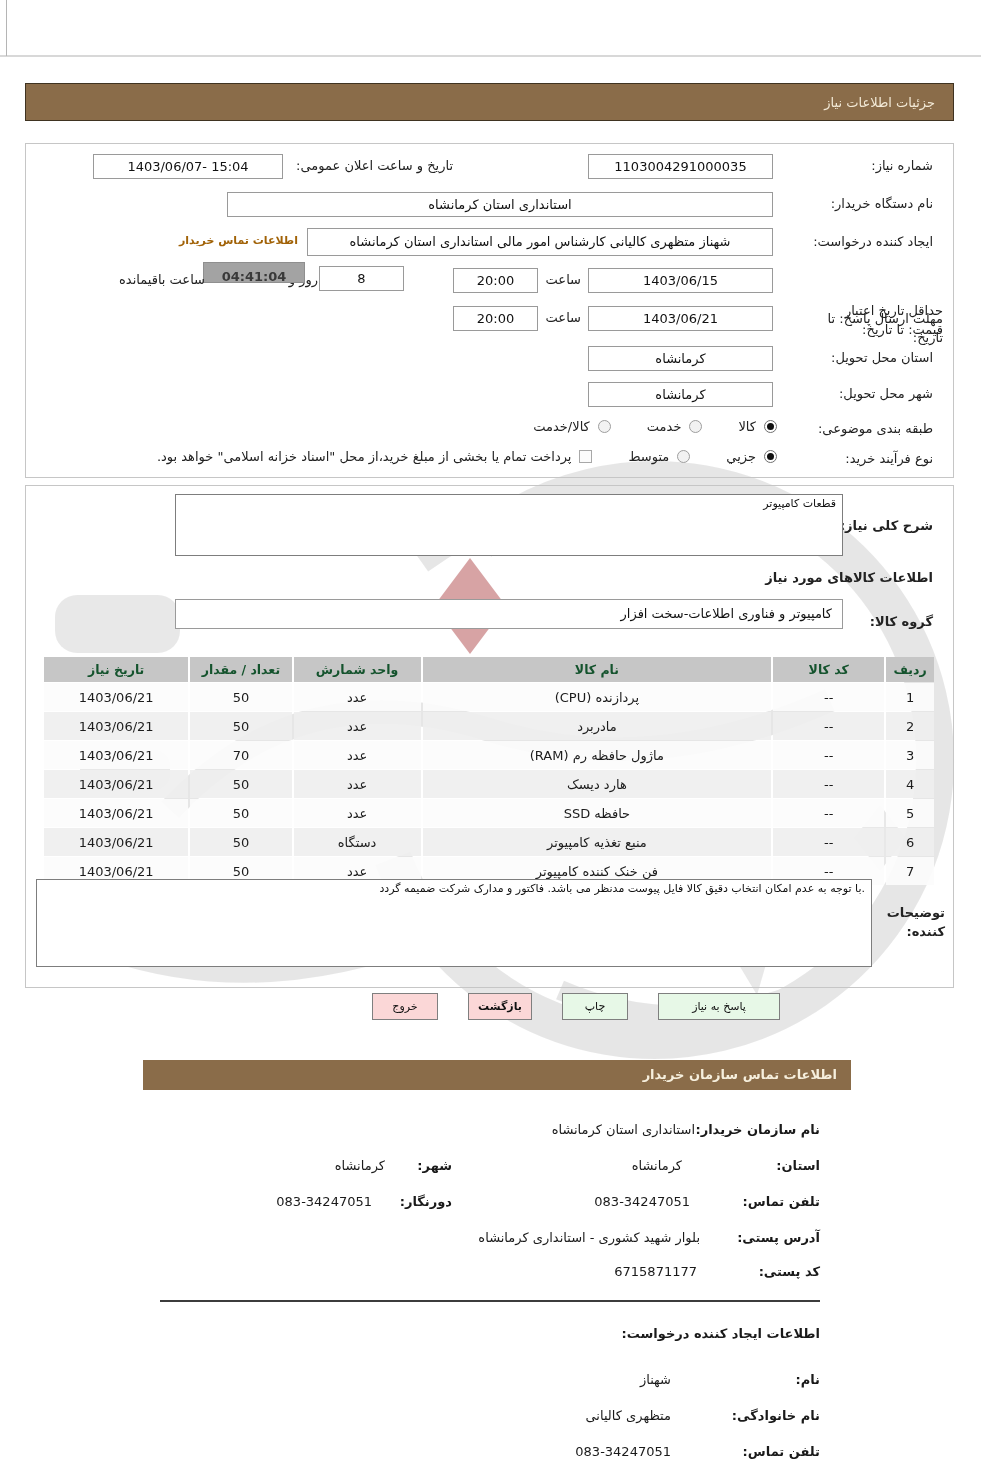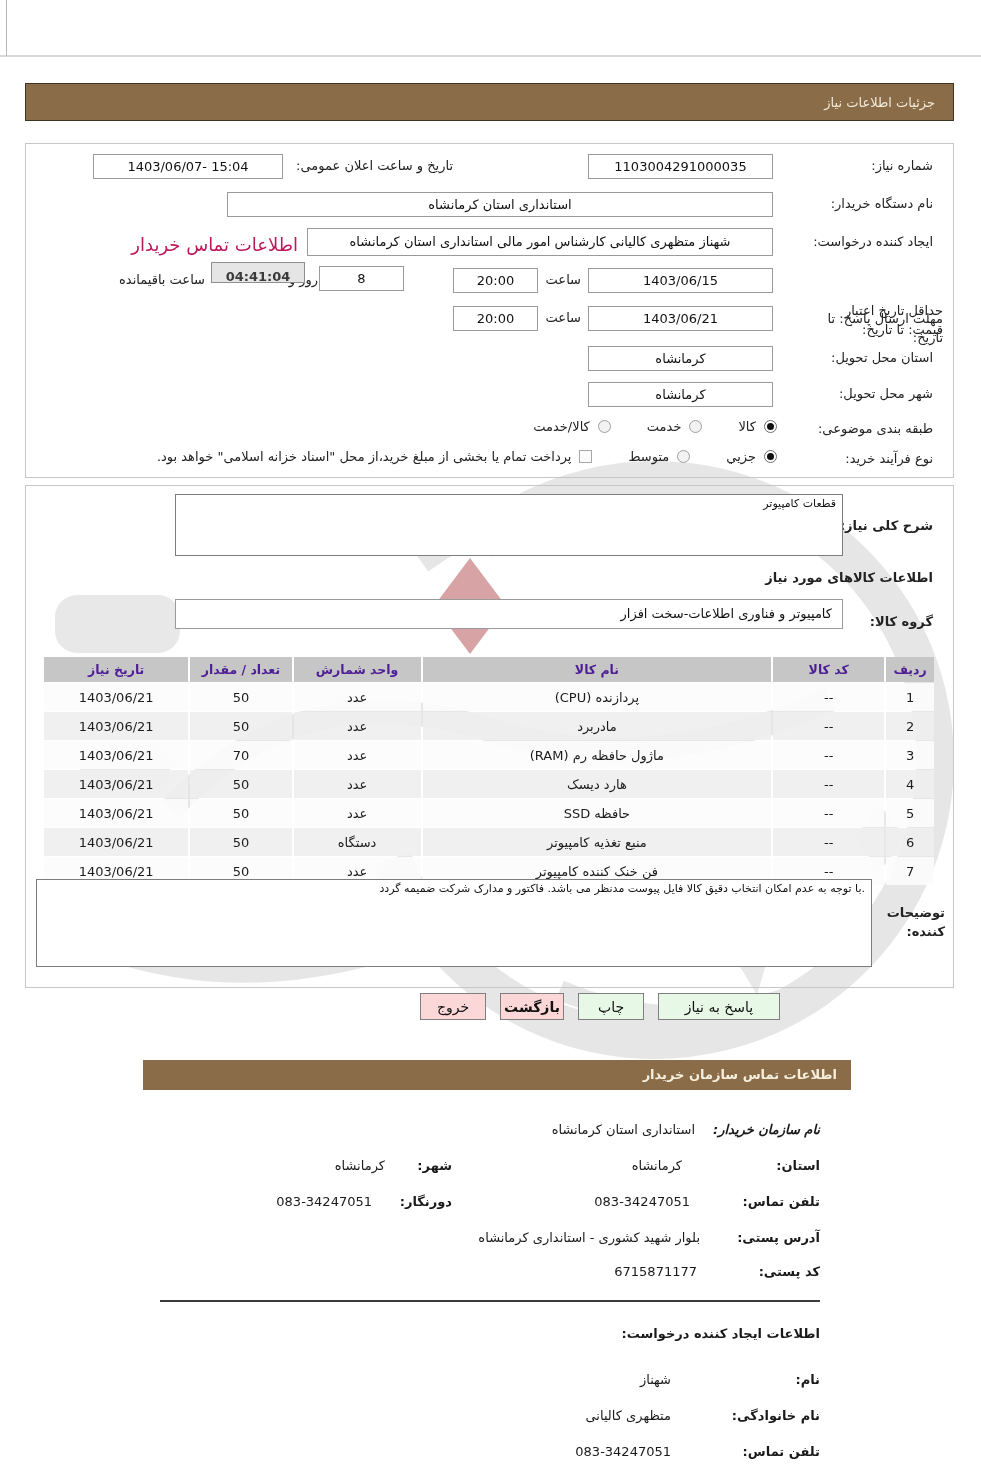--- a/index.html
+++ b/index.html
@@ -31,46 +31,46 @@
   .lbl-wrap{position:absolute;font-size:13px;color:#222;line-height:1.45;text-align:right;}
   .lbl-b{font-weight:bold;}
   .inp{
     position:absolute;background:#ffffff;border:1px solid #9a9a9a;box-sizing:border-box;
     height:25px;line-height:23px;text-align:center;font-size:13px;color:#111;overflow:hidden;
   }
   .ta{
     position:absolute;background:#ffffff;border:1px solid #7d7d7d;box-sizing:border-box;
     font-size:11px;color:#111;padding:2px 6px;text-align:right;overflow:hidden;
   }
-  .link{position:absolute;color:#be185d;font-size:18px;white-space:nowrap;cursor:pointer;}
+  .link{position:absolute;color:#a16207;font-size:11px;white-space:nowrap;cursor:pointer;font-weight:bold;}
   .timer{
-    position:absolute;background:#e5e5e5;border:1px solid #8f8f8f;box-sizing:border-box;
-    width:94px;height:21px;text-align:center;font-size:13px;font-weight:bold;color:#3a3a3a;
+    position:absolute;background:#a3a3a3;border:1px solid #8f8f8f;box-sizing:border-box;
+    width:102px;height:21px;text-align:center;font-size:13px;font-weight:bold;color:#3a3a3a;
     line-height:27px;overflow:hidden;
   }
   
   .optrow{position:absolute;display:flex;align-items:center;gap:8px;white-space:nowrap;}
   .optgap{width:20px;}
   .radio{display:inline-block;width:13px;height:13px;border-radius:50%;
     border:1px solid #9e9e9e;background:#f2f2f2;box-sizing:border-box;position:relative;flex:0 0 auto;}
   .radio.sel{background:#fff;border-color:#6f6f6f;}
   .radio.sel::after{content:"";position:absolute;top:2px;left:2px;right:2px;bottom:2px;background:#101010;border-radius:50%;}
   .checkbox{display:inline-block;width:13px;height:13px;border:1px solid #a8a8a8;background:#fbfbfb;box-sizing:border-box;flex:0 0 auto;}
   .optlabel{font-size:13px;color:#222;}
   
   .itemtable{width:100%;border-collapse:separate;border-spacing:2px 1px;font-size:13px;}
-  .itemtable thead td{background:#c6c6c6;font-weight:bold;text-align:center;height:23px;font-size:12.5px;color:#4c1d95;}
+  .itemtable thead td{background:#c6c6c6;font-weight:bold;text-align:center;height:23px;font-size:12.5px;color:#14532d;}
   .itemtable tbody td{text-align:center;height:26px;color:#1c1c1c;}
   .itemtable tbody tr:nth-child(odd) td{background:rgba(252,252,252,0.92);}
   .itemtable tbody tr:nth-child(even) td{background:rgba(239,239,239,0.92);}
   
   .btnrow{position:absolute;display:flex;gap:14px;z-index:2;}
   .btn{height:27px;border:1px solid #7f7f7f;box-sizing:border-box;
     display:flex;align-items:center;justify-content:center;
-    font-size:14px;color:#111;cursor:pointer;white-space:nowrap;}
+    font-size:11px;color:#111;cursor:pointer;white-space:nowrap;margin-left:16px;}
   .btn.green{background:#e7f8e7;}
   .btn.pink{background:#fbd7d7;}
   
   .c-lbl{position:absolute;font-weight:bold;font-size:13px;white-space:nowrap;}
   .c-val{position:absolute;font-size:13px;white-space:nowrap;}
   .rule{position:absolute;border-top:2px solid #3c3c3c;}
   .wm{position:absolute;z-index:0;pointer-events:none;}
 </style>
 </head>
 <body>
@@ -260,21 +260,21 @@
   <div class="btn green" style="width:66px;">چاپ</div>
   <div class="btn pink" style="width:64px;font-weight:bold;">بازگشت</div>
   <div class="btn pink" style="width:66px;">خروج</div>
 </div>
 
 <div class="bar2" style="top:1060px;left:143px;width:708px;">
   <span>اطلاعات تماس سازمان خریدار</span>
 </div>
 
 <div>
-  <div class="c-lbl" style="top:1122px;right:161px;font-style:italic;">نام سازمان خریدار:</div>
+  <div class="c-lbl" style="top:1122px;right:161px;">نام سازمان خریدار:</div>
   <div class="c-val" style="top:1122px;right:286px;">استانداری استان کرمانشاه</div>
 
   <div class="c-lbl" style="top:1158px;right:161px;">استان:</div>
   <div class="c-val" style="top:1158px;right:299px;">کرمانشاه</div>
   <div class="c-lbl" style="top:1158px;right:529px;">شهر:</div>
   <div class="c-val" style="top:1158px;right:596px;">کرمانشاه</div>
 
   <div class="c-lbl" style="top:1194px;right:161px;">تلفن تماس:</div>
   <div class="c-val ltr" style="top:1194px;right:291px;">083-34247051</div>
   <div class="c-lbl" style="top:1194px;right:529px;">دورنگار:</div>

